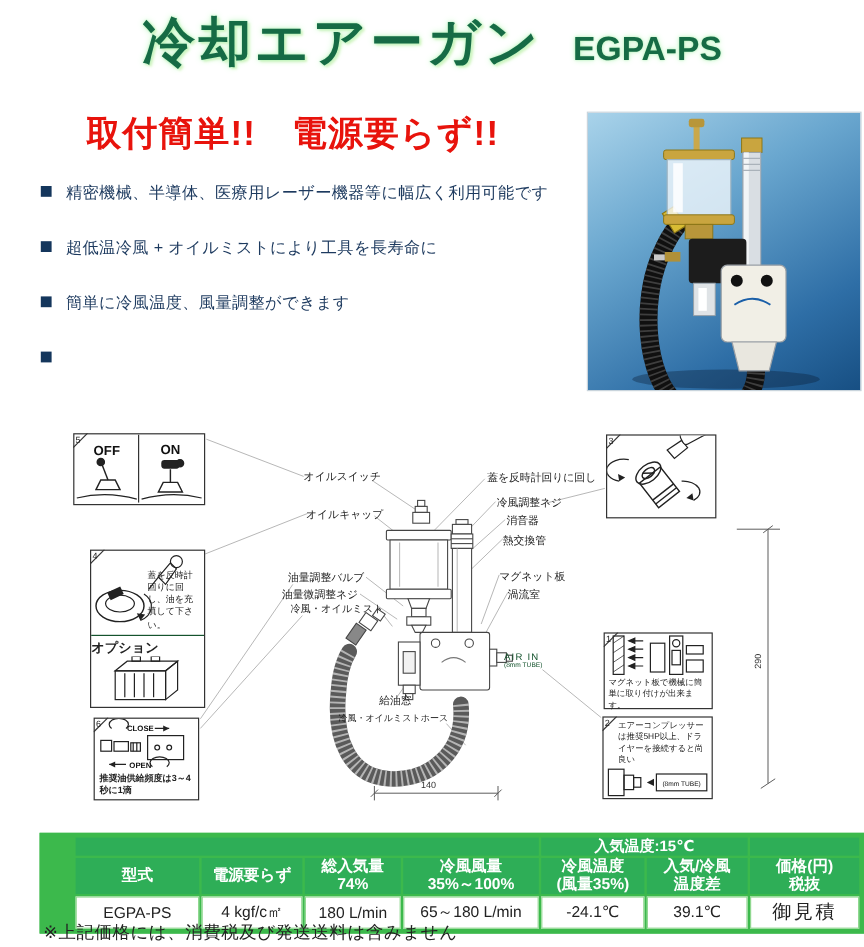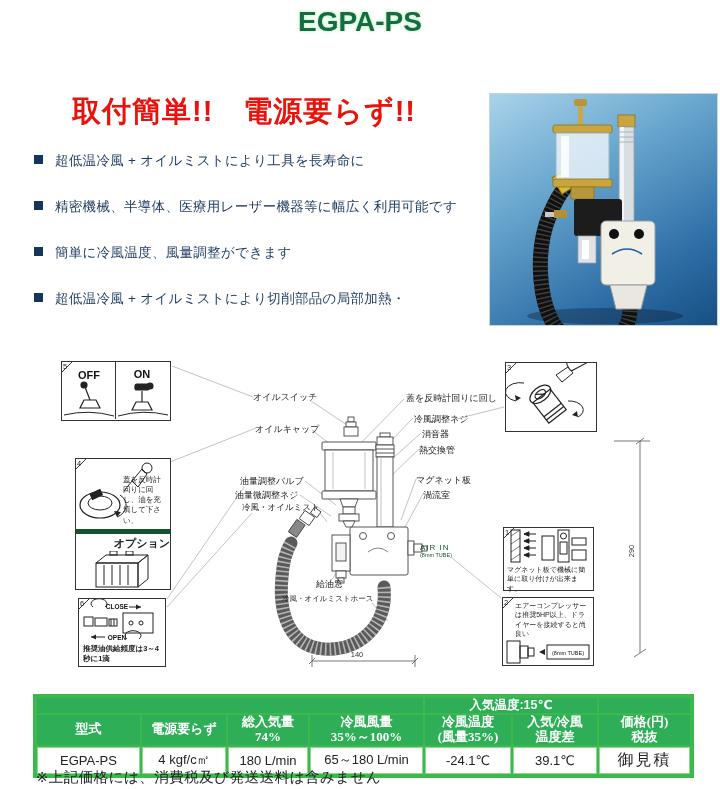--- a/index.html
+++ b/index.html
@@ -33,66 +33,66 @@
   
   .diagram{position:absolute;left:0;top:355px;width:720px;height:340px;}
   .dlabel{position:absolute;font-size:9px;color:#222;white-space:nowrap;}
   .inset{position:absolute;background:#fff;border:1.5px solid #333;box-sizing:border-box;}
   .num{position:absolute;top:0;left:1px;font-size:7.5px;color:#222;z-index:2;}
   .corner{position:absolute;top:-1px;left:-1px;width:14px;height:14px;z-index:1;}
   .inote{font-size:7.5px;line-height:1.35;color:#222;}
   .airin{position:absolute;left:420px;top:188px;color:#14532d;}
   .airin .a1{font-size:8px;letter-spacing:1px;}
   .airin .a2{font-size:5.5px;}
-  .optlabel{font-size:11px;font-weight:bold;text-align:right;color:#222;
-            border-top:5px solid #14532d;padding-top:2px;}
+  .optlabel{font-size:11px;font-weight:bold;text-align:left;color:#222;
+            border-top:1px solid #14532d;padding-top:2px;}
 
   
   .spec-wrap{position:absolute;left:33px;top:694px;width:653px;}
   table.spec{width:100%;border-collapse:separate;border-spacing:2px;table-layout:fixed;
-             background:#3cb94c;border:2px solid #3cb94c;}
+             background:#3cb94c;border:2px solid #3cb94c;padding-left:26px;}
   table.spec td,table.spec th{padding:0;margin:0;}
   .g{background:#2eae57;color:#fff;font-weight:bold;text-align:center;font-size:13px;
      line-height:1.15;}
   .strip{height:15px;font-size:12.5px;}
-  .hdr{height:24px;vertical-align:middle;font-family:Liberation Serif, serif;}
+  .hdr{height:24px;vertical-align:middle;}
   .hdr span{display:block;}
   .drow td{background:#fff;color:#222;text-align:center;font-size:13px;height:25px;
            vertical-align:middle;border:1px solid #90d890;}
   .drow td.price{font-size:16px;letter-spacing:2px;}
   .footnote{position:absolute;left:36px;top:768px;font-size:14.5px;color:#222;letter-spacing:.5px;}
 </style>
 </head>
 <body>
 
 <div id="page">
 
   <div class="titlebar">
+    <span class="title-main">冷却エアーガン</span>
     <span class="title-model">EGPA-PS</span>
   </div>
 
   <div class="headline">取付簡単!!　電源要らず!!</div>
 
   <div class="features">
     <div class="feature">
       <span class="bullet"></span>
-      <span>超低温冷風 + オイルミストにより工具を長寿命に</span>
+      <span>精密機械、半導体、医療用レーザー機器等に幅広く利用可能です</span>
     </div>
     <div class="feature">
       <span class="bullet"></span>
-      <span>精密機械、半導体、医療用レーザー機器等に幅広く利用可能です</span>
+      <span>超低温冷風 + オイルミストにより工具を長寿命に</span>
     </div>
     <div class="feature">
       <span class="bullet"></span>
       <span>簡単に冷風温度、風量調整ができます</span>
     </div>
     <div class="feature">
       <span class="bullet"></span>
       <span>
-        <span>超低温冷風 + オイルミストにより切削部品の局部加熱・</span>
       </span>
     </div>
   </div>
 
   <div class="photo">
     <svg width="227" height="231" viewBox="0 0 227 231">
       <ellipse cx="115" cy="222" rx="78" ry="8" fill="rgba(10,25,50,0.35)"></ellipse>
 
       <g>
         <path d="M 140,212 C 142,252 96,262 72,240 C 48,218 44,158 60,120 C 65,108 69,101 74,95" fill="none" stroke="#101010" stroke-width="15" stroke-linecap="round"></path>

